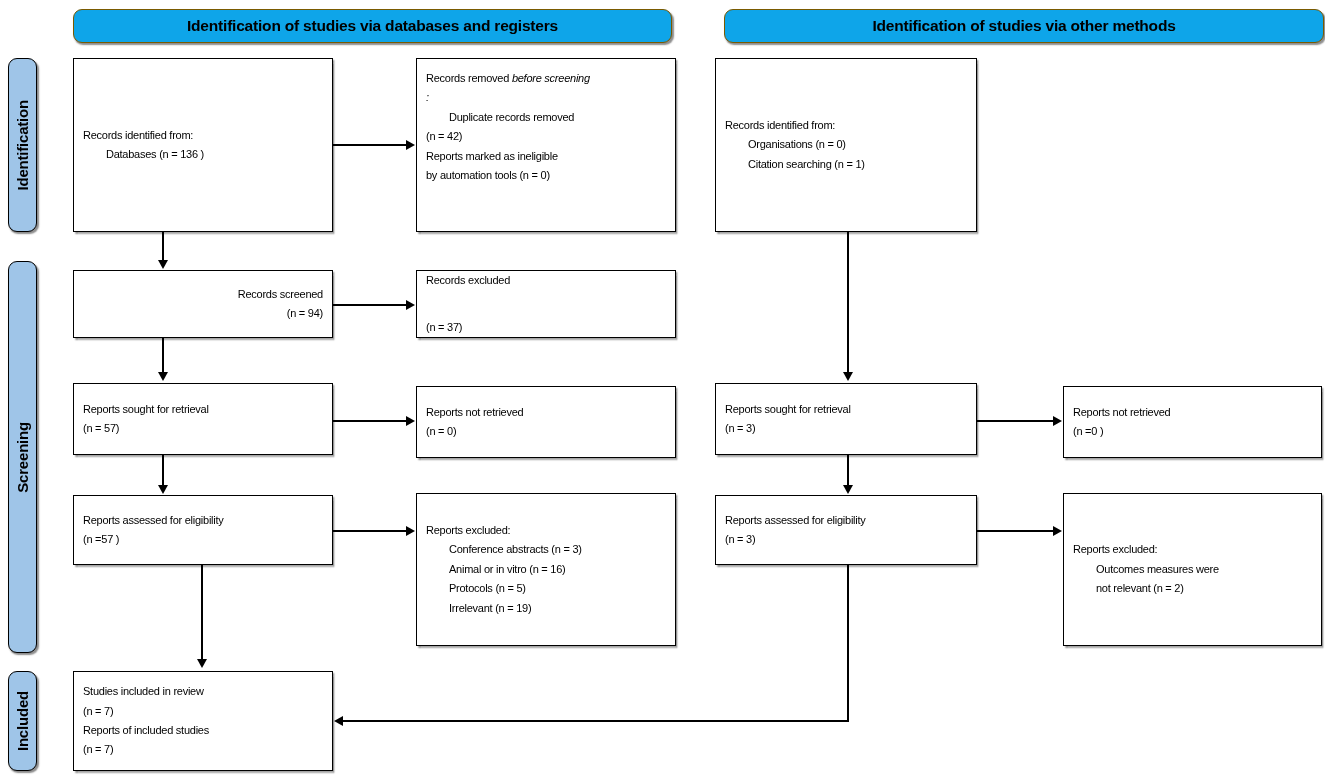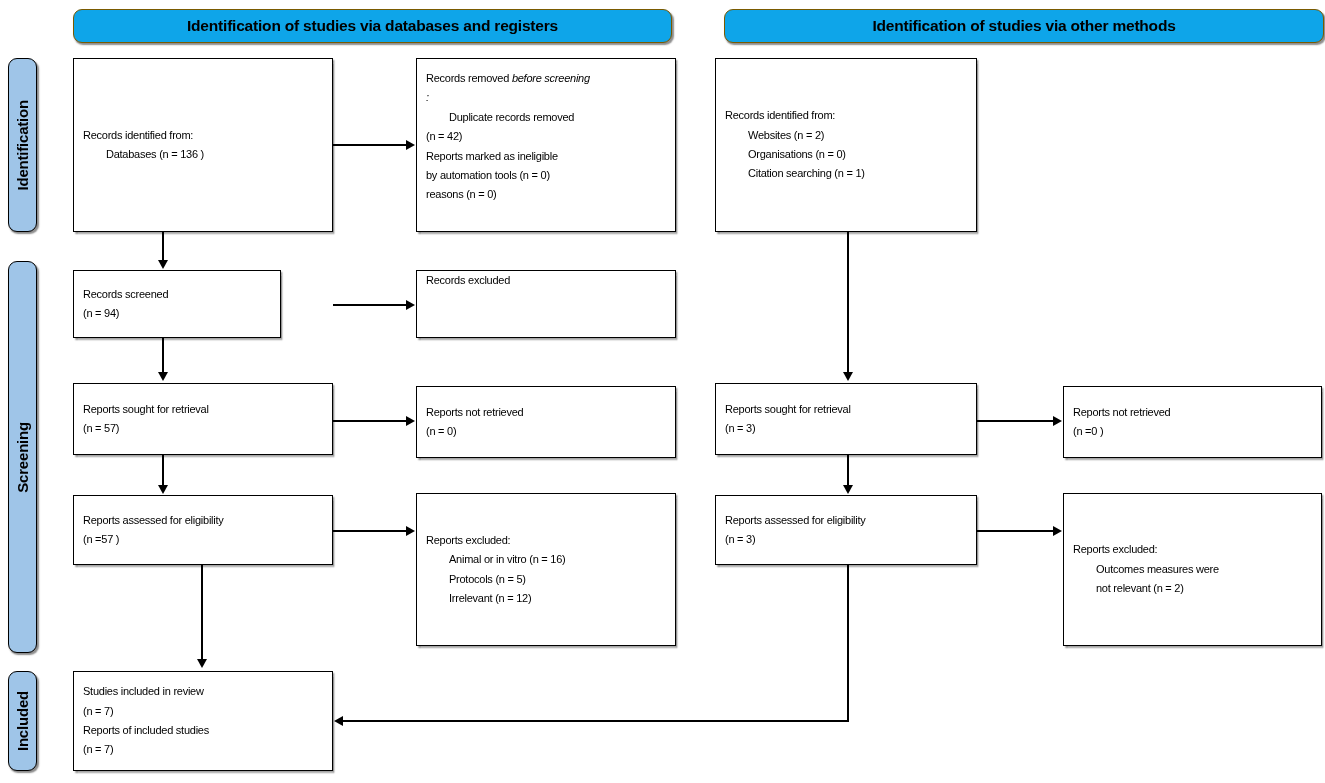--- a/index.html
+++ b/index.html
@@ -136,36 +136,36 @@
     <div class="line indent">Databases (n = 136 )</div>
   </div>
 
   <div class="flow-box" style="left:416px; top:58px; width:260px; height:174px; justify-content:flex-start; padding-top:10px;">
     <div class="line"><span>Records removed </span><span class="it">before screening</span></div>
     <div class="line"><span class="it">:</span></div>
     <div class="line indent">Duplicate records removed</div>
     <div class="line">(n = 42)</div>
     <div class="line">Reports marked as ineligible</div>
     <div class="line">by automation tools (n = 0)</div>
-    <div class="line">reasons (n = 0)</div>
   </div>
 
   <div class="conn-h" style="left:333px; top:144px; width:74px;"></div>
   <div class="arrow-right" style="left:406px; top:139.5px;"></div>
 
   <div class="conn-v" style="left:162px; top:232px; height:29px;"></div>
   <div class="arrow-down" style="left:157.5px; top:260px;"></div>
 
-  <div class="flow-box" style="left:73px; top:270px; width:208px; height:68px;">
+  <div class="flow-box" style="left:73px; top:270px; width:260px; height:68px;align-items:flex-end;">
     <div class="line">Records screened</div>
     <div class="line">(n = 94)</div>
   </div>
 
   <div class="flow-box" style="left:416px; top:270px; width:260px; height:68px;justify-content:space-between;">
     <div class="line">Records excluded</div>
+    <div class="line">(n = 37)</div>
   </div>
 
   <div class="conn-h" style="left:333px; top:304px; width:74px;"></div>
   <div class="arrow-right" style="left:406px; top:299.5px;"></div>
 
   <div class="conn-v" style="left:162px; top:338px; height:35px;"></div>
   <div class="arrow-down" style="left:157.5px; top:372px;"></div>
 
   <div class="flow-box" style="left:73px; top:383px; width:260px; height:72px;">
     <div class="line">Reports sought for retrieval</div>
@@ -183,41 +183,41 @@
   <div class="conn-v" style="left:162px; top:455px; height:31px;"></div>
   <div class="arrow-down" style="left:157.5px; top:485px;"></div>
 
   <div class="flow-box" style="left:73px; top:495px; width:260px; height:70px;">
     <div class="line">Reports assessed for eligibility</div>
     <div class="line">(n =57 )</div>
   </div>
 
   <div class="flow-box" style="left:416px; top:493px; width:260px; height:153px; justify-content:center;">
     <div class="line">Reports excluded:</div>
+    <div class="line indent">Conference abstracts  (n = 3)</div>
     <div class="line indent">Animal or in vitro (n = 16)</div>
     <div class="line indent">Protocols (n = 5)</div>
-    <div class="line indent">Irrelevant (n = 12)</div>
+    <div class="line indent">Irrelevant (n = 19)</div>
   </div>
 
   <div class="conn-h" style="left:333px; top:530px; width:74px;"></div>
   <div class="arrow-right" style="left:406px; top:525.5px;"></div>
 
   <div class="conn-v" style="left:201px; top:565px; height:95px;"></div>
   <div class="arrow-down" style="left:196.5px; top:659px;"></div>
 
   <div class="flow-box" style="left:73px; top:671px; width:260px; height:100px;">
     <div class="line">Studies included in review</div>
     <div class="line">(n = 7)</div>
     <div class="line">Reports of included studies</div>
     <div class="line">(n = 7)</div>
   </div>
 
   <div class="flow-box" style="left:715px; top:58px; width:262px; height:174px;">
     <div class="line">Records identified from:</div>
-    <div class="line indent">Websites (n = 2)</div>
     <div class="line indent">Organisations (n = 0)</div>
     <div class="line indent">Citation searching (n = 1)</div>
   </div>
 
   <div class="conn-v" style="left:847px; top:232px; height:141px;"></div>
   <div class="arrow-down" style="left:842.5px; top:372px;"></div>
 
   <div class="flow-box" style="left:715px; top:383px; width:262px; height:72px;">
     <div class="line">Reports sought for retrieval</div>
     <div class="line">(n = 3)</div>

